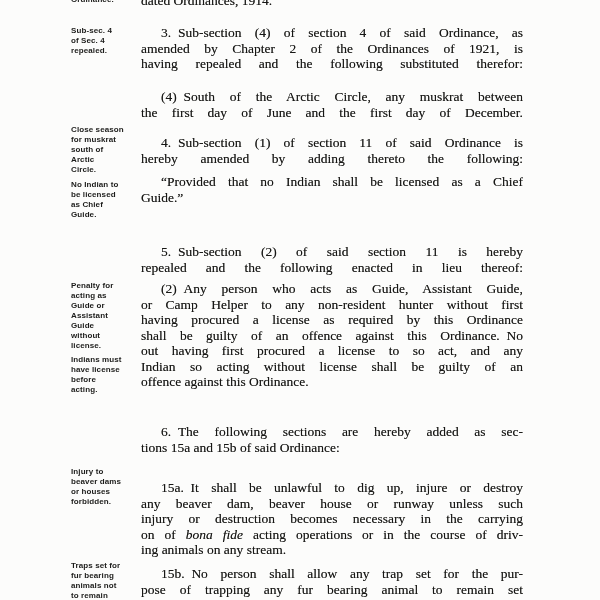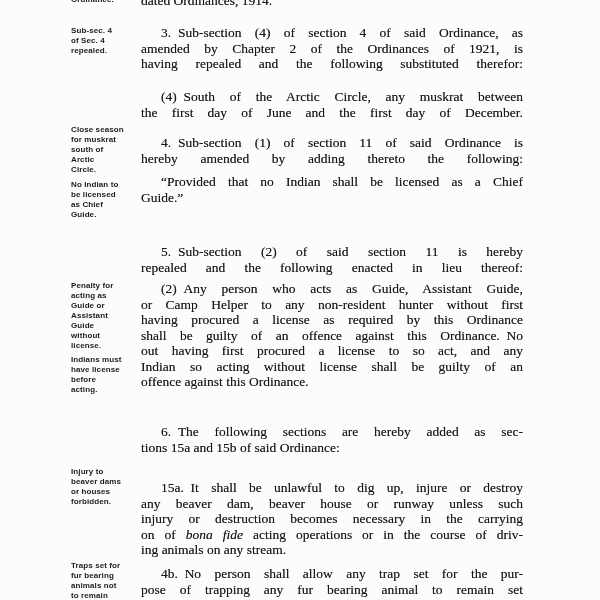--- a/index.html
+++ b/index.html
@@ -138,18 +138,18 @@
       <div class="line last"><span>tions 15a and 15b of said Ordinance:</span></div>
     </div>
   <div class="para p8">
       <div class="line first-indent"><span>15a. It shall be unlawful to dig up, injure or destroy</span></div>
       <div class="line"><span>any beaver dam, beaver house or runway unless such</span></div>
       <div class="line"><span>injury or destruction becomes necessary in the carrying</span></div>
       <div class="line"><span>on of </span><i>bona fide</i><span> acting operations or in the course of driv-</span></div>
       <div class="line last"><span>ing animals on any stream.</span></div>
     </div>
   <div class="para p9">
-      <div class="line first-indent"><span>4b. No person shall allow any trap set for the pur-</span></div>
+      <div class="line first-indent"><span>15b. No person shall allow any trap set for the pur-</span></div>
       <div class="line"><span>pose of trapping any fur bearing animal to remain set</span></div>
       <div class="line last"><span>after the expiration of fifteen days from the last day of</span></div>
     </div>
 
 </div>
 
 </body></html>

